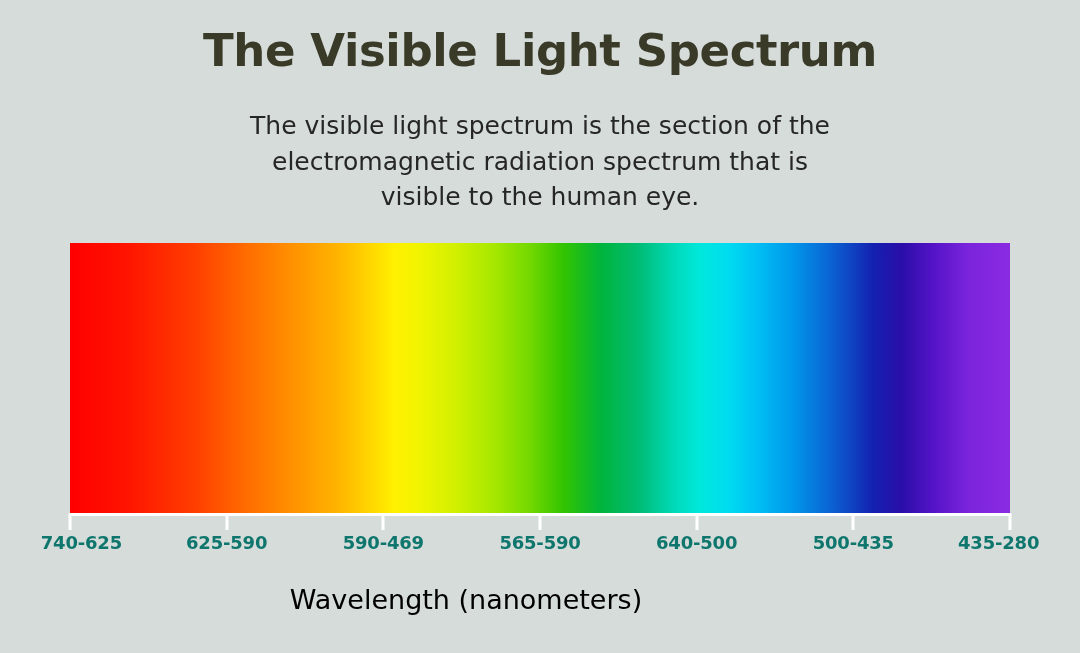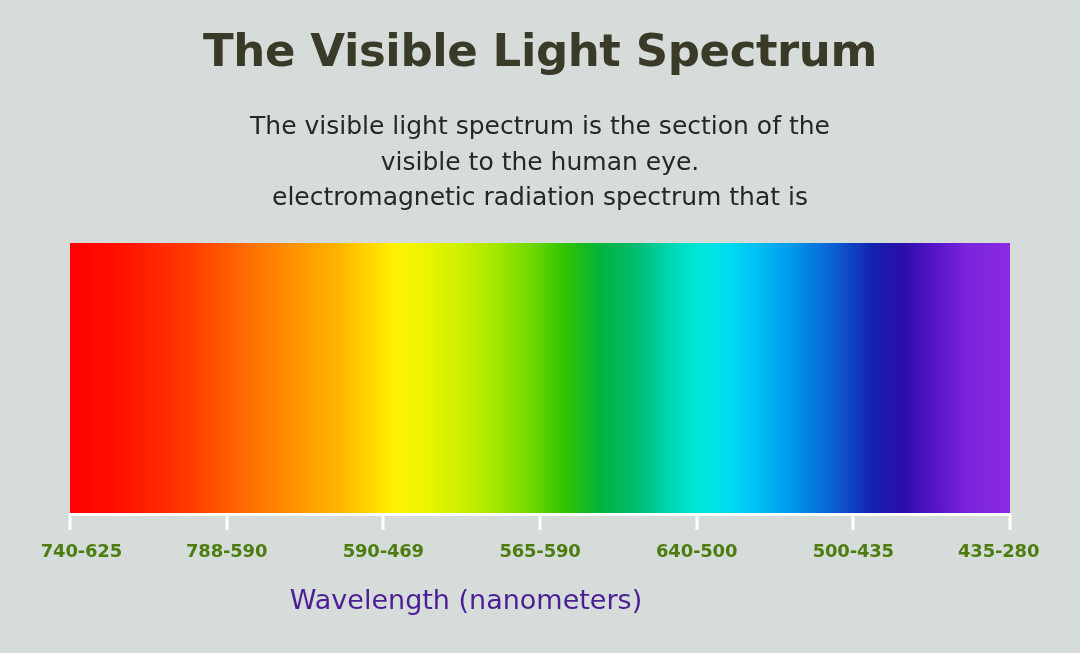--- a/index.html
+++ b/index.html
@@ -127,73 +127,73 @@
   
   #tick-labels {
     position: absolute;
     left: 70px;
     top: 532px;
     width: 940px;
     height: 28px;
   }
   .tick-label {
     position: absolute;
-    top: 8px;
+    top: 0;
     transform: translateX(-50%);
     font-size: 18px;
     font-weight: bold;
-    color: #4d7c0f;
+    color: #0f766e;
     white-space: nowrap;
     letter-spacing: -0.2px;
   }
 
   
   #axis-title {
     position: absolute;
     top: 584px;
     left: 0;
     width: 932px;
     text-align: center;
     font-size: 27px;
     font-weight: normal;
-    color: #4c1d95;
+    color: #000000;
     white-space: nowrap;
   }
 </style>
 </head>
 <body>
 
 <div id="figure">
 
   <div id="chart-title">The Visible Light Spectrum</div>
 
   <div id="chart-subtitle">
     <span class="sub-line">The visible light spectrum is the section of the</span>
+    <span class="sub-line">electromagnetic radiation spectrum that is</span>
     <span class="sub-line">visible to the human eye.</span>
-    <span class="sub-line">electromagnetic radiation spectrum that is</span>
   </div>
 
   <div id="plot-area">
     <div id="spectrum-bar"></div>
   </div>
 
   <div id="axis">
     <div id="axis-line"></div>
     <div class="tick-mark" style="left:0%"></div>
     <div class="tick-mark" style="left:16.667%"></div>
     <div class="tick-mark" style="left:33.333%"></div>
     <div class="tick-mark" style="left:50%"></div>
     <div class="tick-mark" style="left:66.667%"></div>
     <div class="tick-mark" style="left:83.333%"></div>
     <div class="tick-mark" style="left:100%"></div>
   </div>
 
   <div id="tick-labels">
     <div class="tick-label" style="left:0%; transform:translateX(-36%)">740-625</div>
-    <div class="tick-label" style="left:16.667%">788-590</div>
+    <div class="tick-label" style="left:16.667%">625-590</div>
     <div class="tick-label" style="left:33.333%">590-469</div>
     <div class="tick-label" style="left:50%">565-590</div>
     <div class="tick-label" style="left:66.667%">640-500</div>
     <div class="tick-label" style="left:83.333%">500-435</div>
     <div class="tick-label" style="left:100%; transform:translateX(-64%)">435-280</div>
   </div>
 
   <div id="axis-title">Wavelength (nanometers)</div>
 
 </div>

